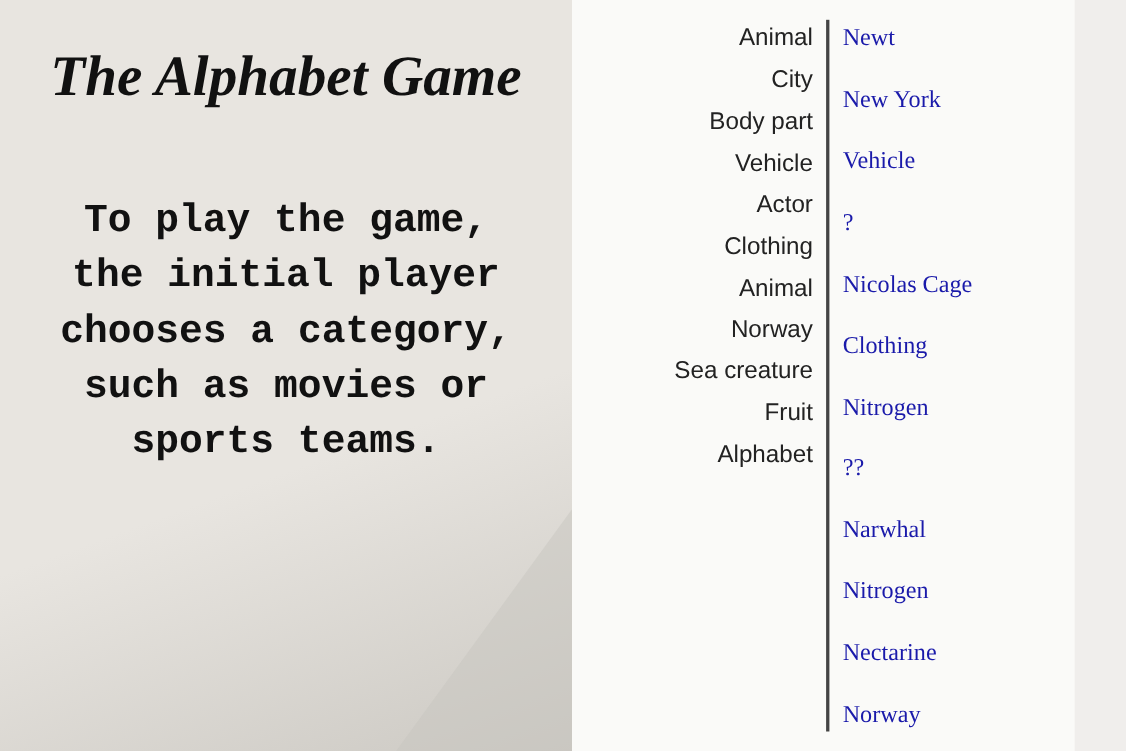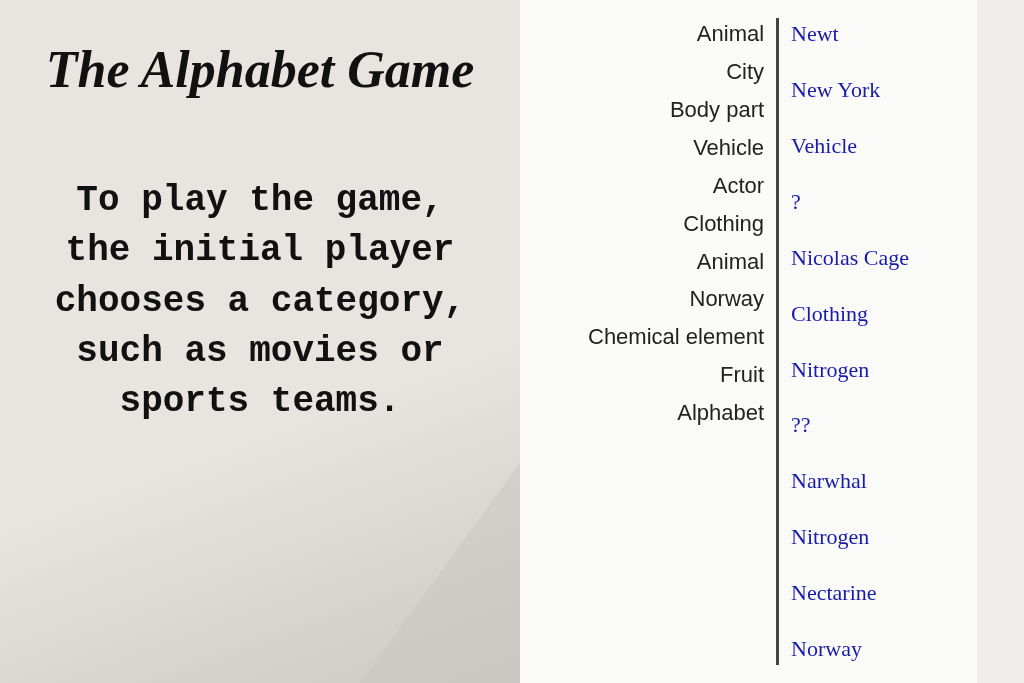--- a/index.html
+++ b/index.html
@@ -126,21 +126,21 @@
   <div class="game-table">
     <div class="categories-col" id="cat-col">
         <div class="category-label">Animal</div>
         <div class="category-label">City</div>
         <div class="category-label">Body part</div>
         <div class="category-label">Vehicle</div>
         <div class="category-label">Actor</div>
         <div class="category-label">Clothing</div>
         <div class="category-label">Animal</div>
         <div class="category-label">Norway</div>
-        <div class="category-label">Chemical element</div>
+        <div class="category-label">Sea creature</div>
         <div class="category-label">Fruit</div>
         <div class="category-label">Alphabet</div>
       </div>
     <div class="divider-col"></div>
     <div class="answers-col" id="ans-col">
         <div class="answer-label">Newt</div>
         <div class="answer-label">New York</div>
         <div class="answer-label">Vehicle</div>
         <div class="answer-label unknown">?</div>
         <div class="answer-label">Nicolas Cage</div>

